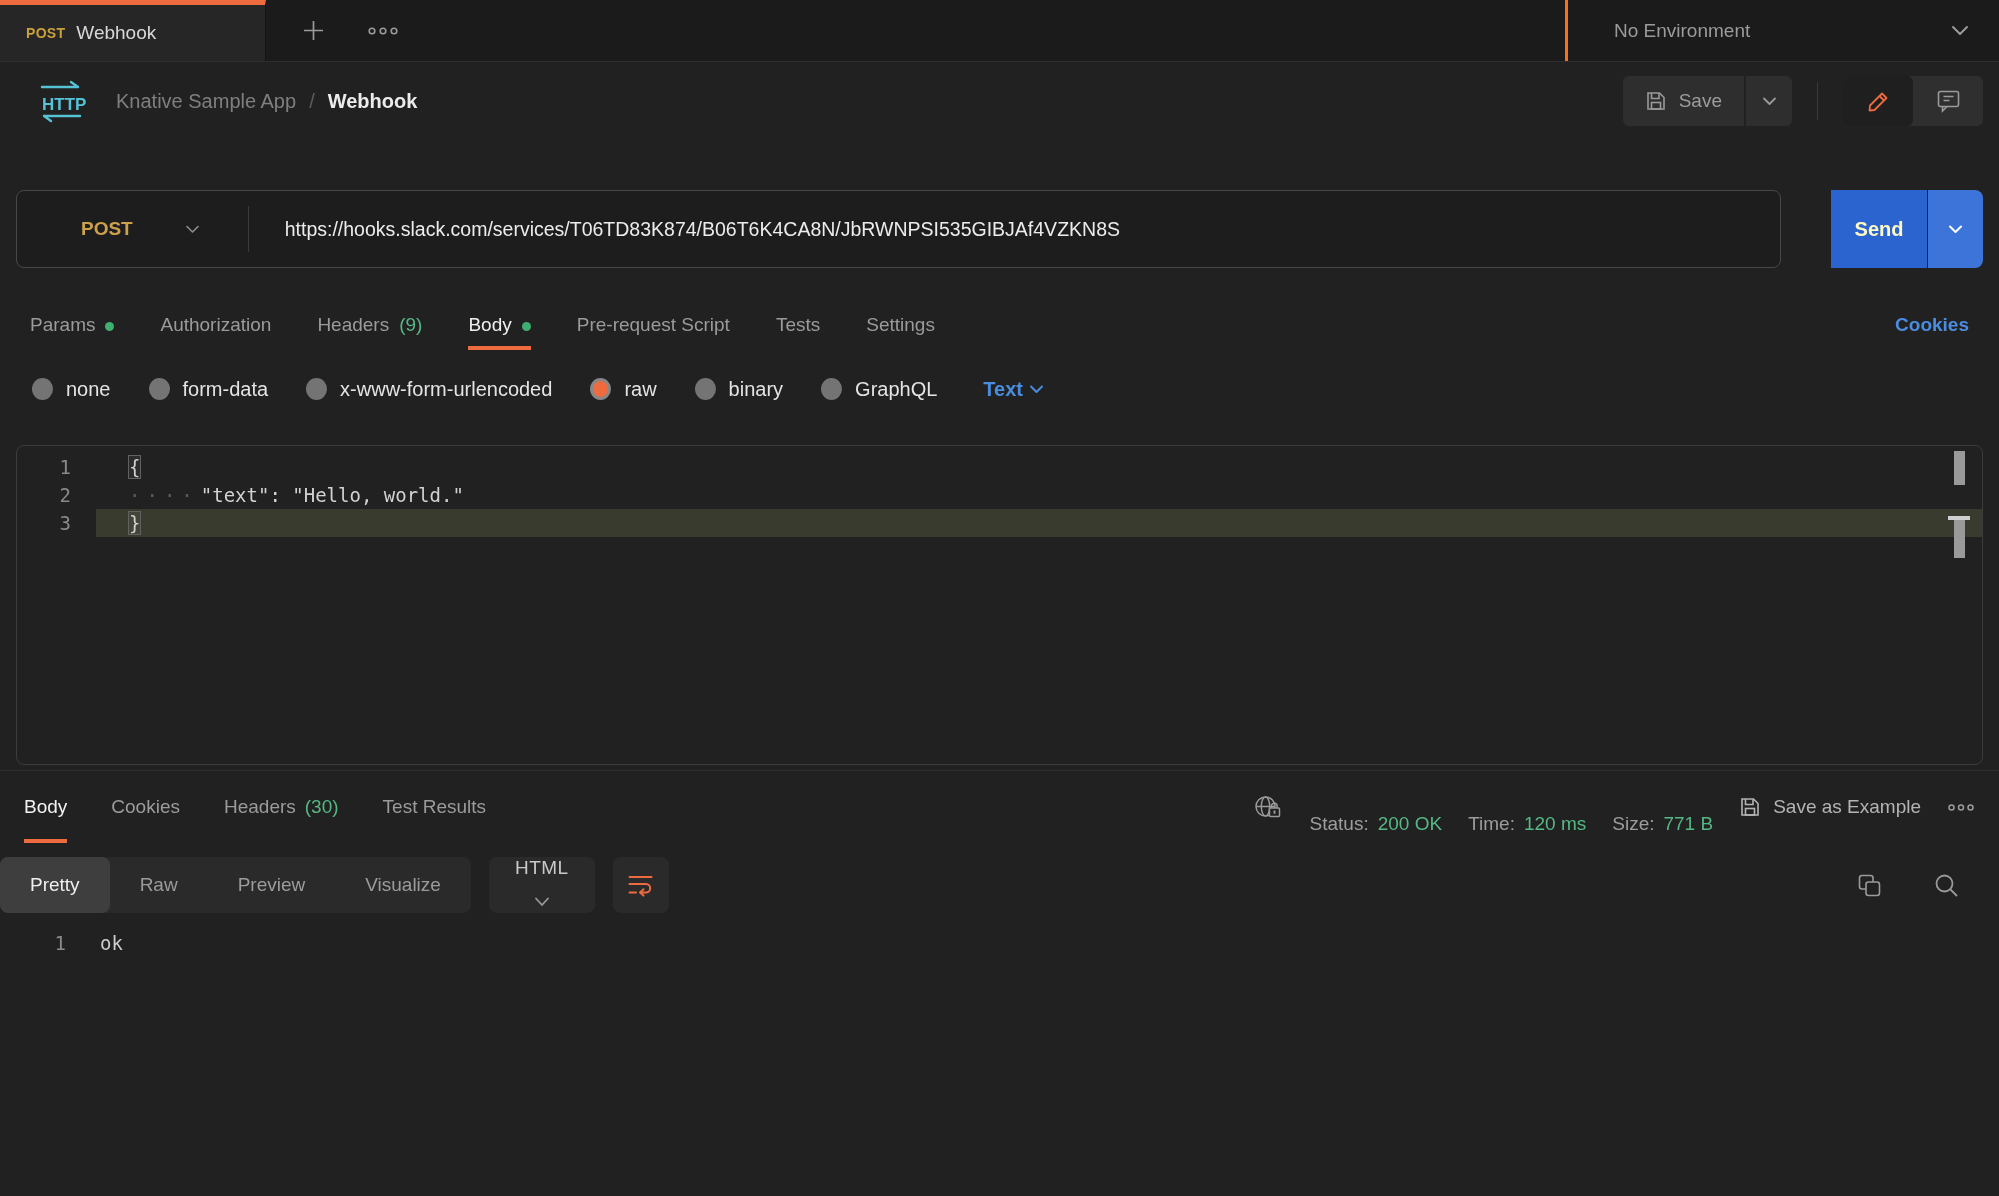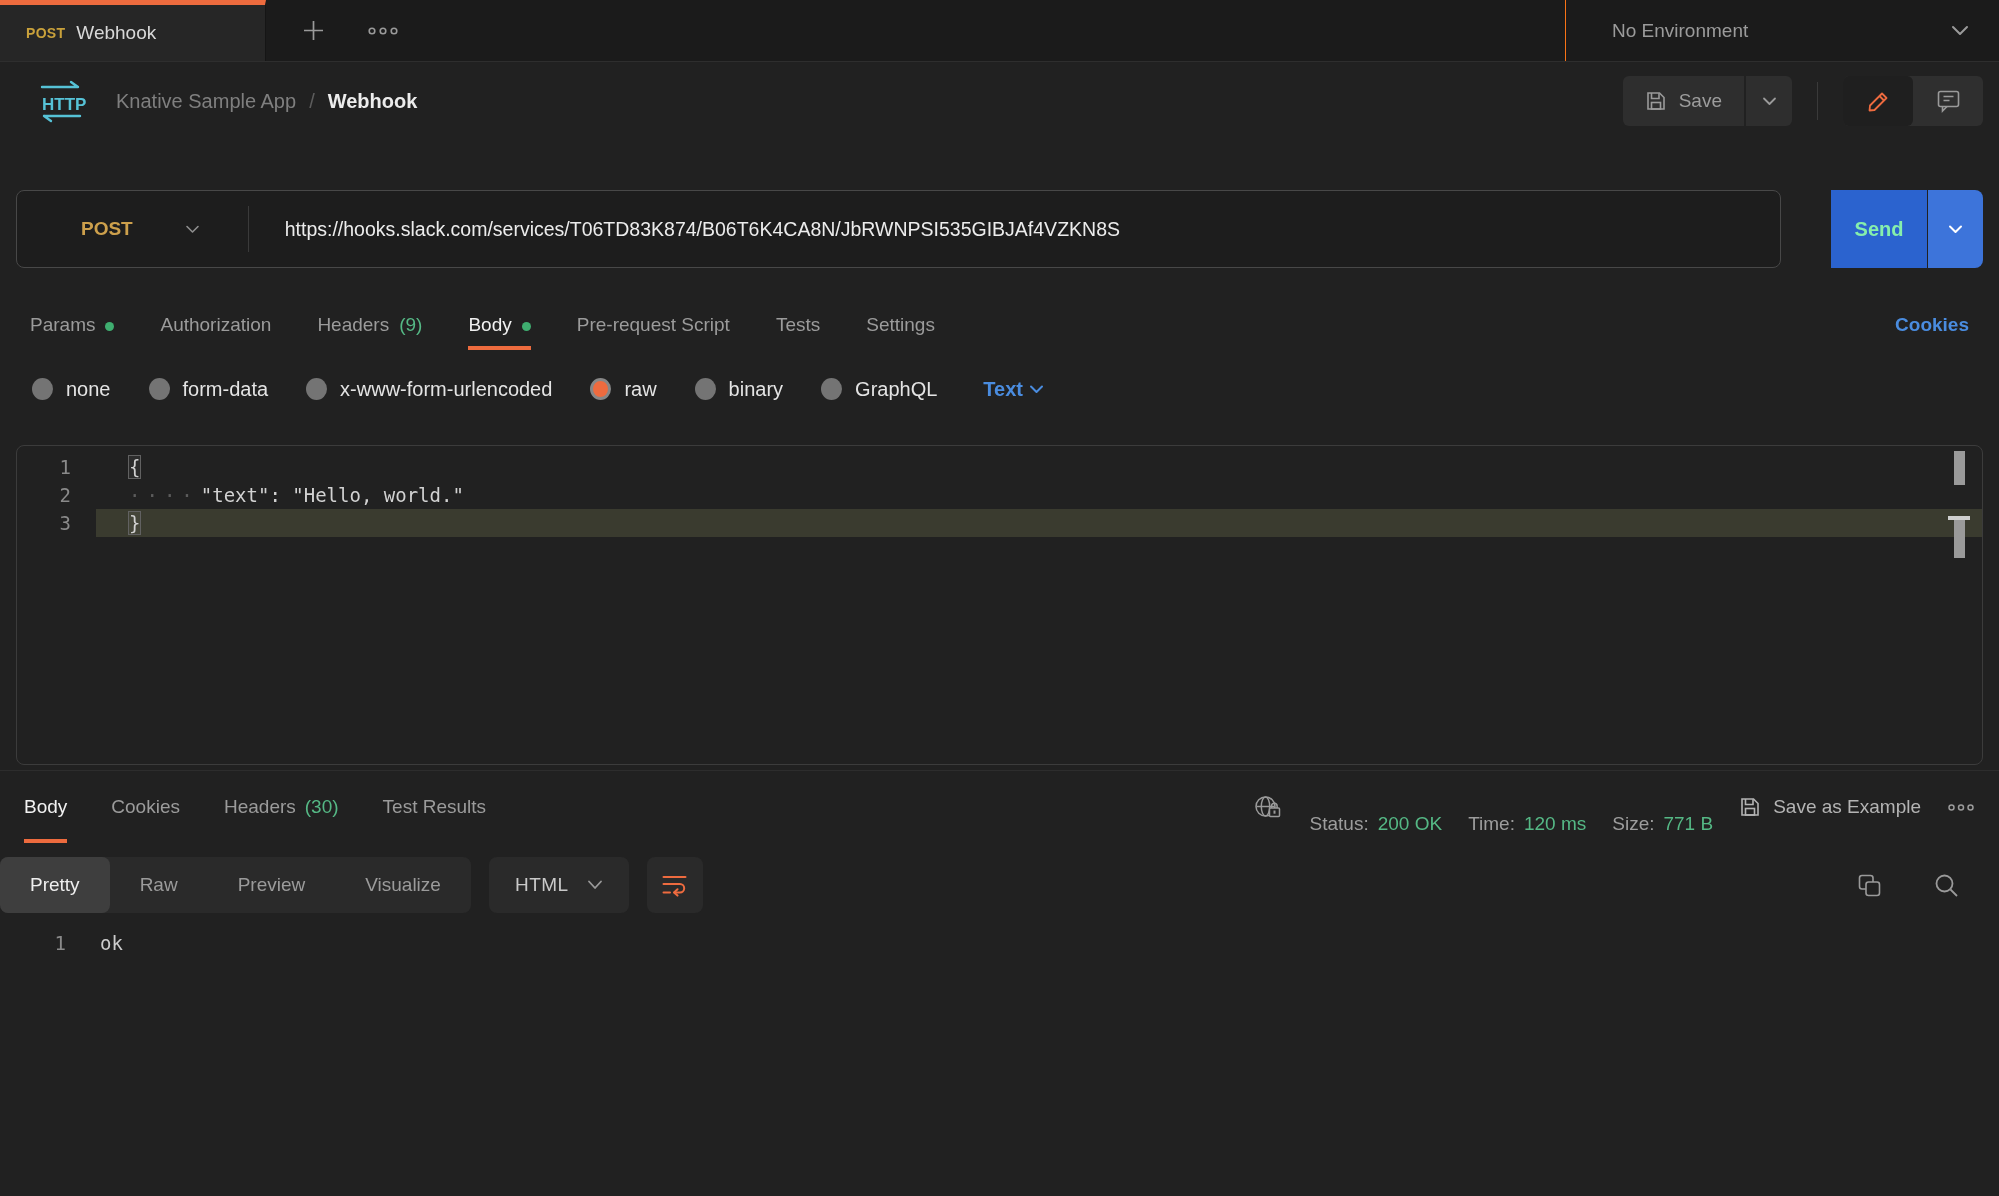--- a/index.html
+++ b/index.html
@@ -9,21 +9,21 @@
   
   .tabbar { height:62px; background:#1b1b1b; border-bottom:1px solid #2e2e2e;
             display:flex; position:relative; }
   .tab-active { width:266px; background:#262626; border-top:5px solid #ed6b3e;
                 border-right:1px solid #151515; display:flex; align-items:center;
                 padding:0 26px; gap:11px; }
   .tab-method { color:#c9a13b; font-size:14px; font-weight:700; letter-spacing:.3px; }
   .tab-title  { color:#d8d8d8; font-size:19px; }
   .tabbar-actions { display:flex; align-items:center; gap:40px; padding-left:34px; }
   .icon-btn { display:flex; align-items:center; justify-content:center; cursor:pointer; background:none; border:none; }
-  .env { position:absolute; right:0; top:0; bottom:0; width:434px; border-left:1px solid #f97316;
+  .env { position:absolute; right:0; top:0; bottom:0; width:434px; border-left:3px solid #f97316;
          display:flex; align-items:center; justify-content:space-between;
          padding:0 30px 0 46px; color:#9b9b9b; font-size:19px; }
 
   
   .req-header { height:78px; display:flex; align-items:center; padding:0 16px 0 34px; }
   .http-badge { margin-right:28px; display:flex; }
   .crumb-collection { color:#7f7f7f; font-size:20px; }
   .crumb-sep { color:#5d5d5d; font-size:20px; margin:0 13px; }
   .crumb-request { color:#ececec; font-size:20px; font-weight:600; }
   .hdr-right { margin-left:auto; display:flex; align-items:center; }
@@ -43,21 +43,21 @@
   
   .url-row { display:flex; align-items:stretch; padding:0 16px; gap:14px; margin-top:50px; height:78px; }
   .url-field { flex:1; background:#1d1d1d; border:1px solid #484848; border-radius:8px;
                display:flex; align-items:center; }
   .url-method { color:#cda04c; font-weight:700; font-size:19px; padding-left:64px; cursor:pointer;
                 display:flex; align-items:center; gap:52px; }
   .url-method .chev { color:#8e8e8e; }
   .url-div { width:1px; align-self:stretch; margin:15px 0 15px 48px; background:#3a3a3a; }
   .url-text { color:#ececec; font-size:19.5px; padding-left:36px; white-space:nowrap; }
   .send-btn { width:188px; display:flex; border-radius:8px; overflow:hidden; }
-  .send-main { flex:1; border:none; background:#2b63cf; color:#86efac; font-weight:600;
+  .send-main { flex:1; border:none; background:#2b63cf; color:#fef9c3; font-weight:600;
                font-size:20px; display:flex; align-items:center; justify-content:center; cursor:pointer;margin-left:36px; }
   .send-caret { width:55px; border:none; background:#3d74da; color:#fff; margin-left:1px;
                 display:flex; align-items:center; justify-content:center; cursor:pointer; }
 
   
   .req-tabs { display:flex; align-items:stretch; padding:0 30px; margin-top:32px; height:50px;
               gap:46px; font-size:19px; color:#9b9b9b; }
   .rtab { display:flex; align-items:center; gap:10px; cursor:pointer; border-bottom:4px solid transparent;
           padding-top:4px; }
   .rtab.active { color:#f0f0f0; border-bottom-color:#ed6b3e; }
@@ -103,21 +103,21 @@
 
   
   .resp-toolbar { display:flex; align-items:center; padding:0 0; margin-top:13px; height:58px; }
   .segmented { background:#2a2a2a; border-radius:8px; display:flex; height:56px; align-items:center;
                font-size:19px; color:#9b9b9b; }
   .segment { padding:0 30px; height:56px; display:flex; align-items:center; border-radius:8px;
              border:none; background:transparent; color:inherit; font-size:19px; cursor:pointer; }
   .segment.active { background:#3e3e3e; color:#efefef; }
   .format-btn { margin-left:18px; background:#2a2a2a; border:none; border-radius:8px; height:56px;
                 display:flex; align-items:center; gap:18px; padding:0 26px; color:#c9c9c9;
-                font-size:19px; letter-spacing:.5px; cursor:pointer; }
+                font-size:19px; letter-spacing:.5px; cursor:pointer;flex-direction:column; }
   .wrap-btn { margin-left:18px; background:#2a2a2a; border:none; border-radius:8px; width:56px; height:56px;
               display:flex; align-items:center; justify-content:center; cursor:pointer; }
   .resp-icons { margin-left:auto; display:flex; gap:50px; padding-right:39px; }
 
   
   .resp-body { margin-top:14px; font-family:"DejaVu Sans Mono", monospace; font-size:19px;
                display:flex; line-height:30px; }
   .resp-gutter { width:66px; text-align:right; color:#8a8a8a; flex:none; }
   .resp-text { padding-left:34px; color:#cccccc; }
 

